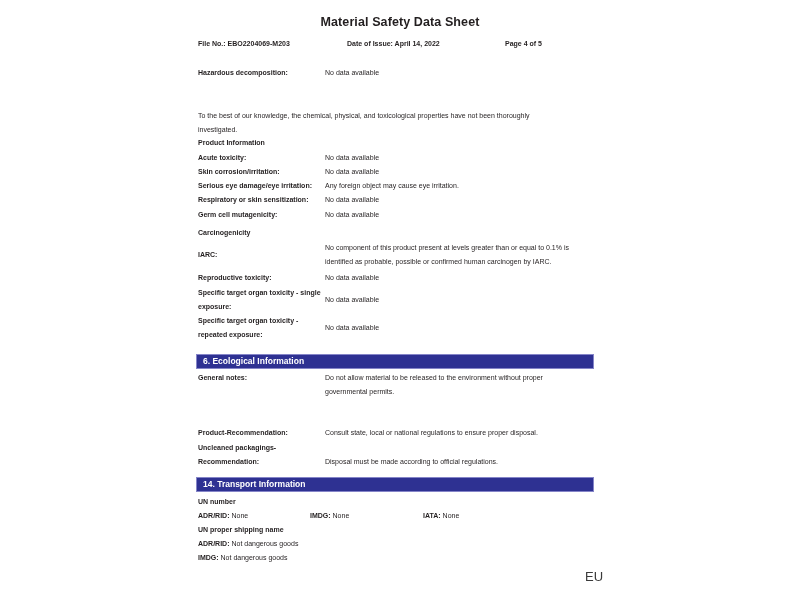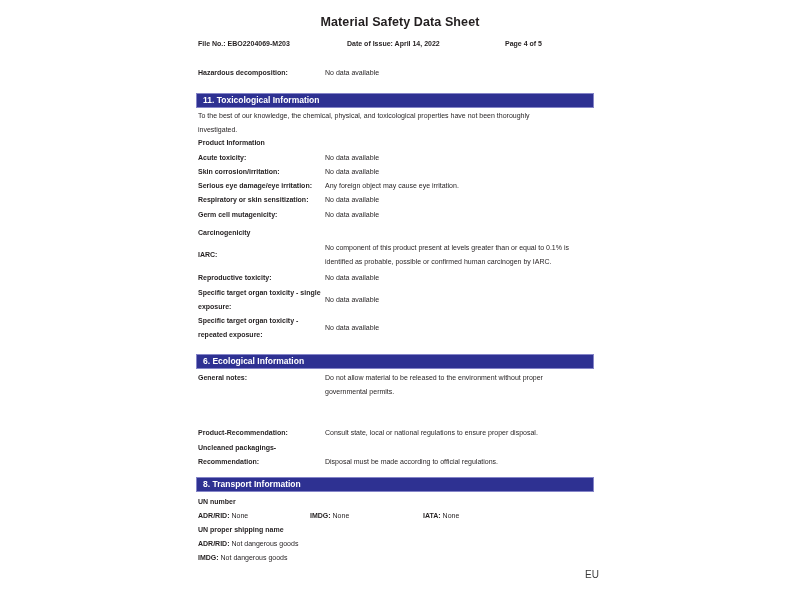--- a/index.html
+++ b/index.html
@@ -34,38 +34,37 @@
   .val.narrow{width:240px;}
 
   .para{position:absolute;left:198px;width:370px;font-size:7px;line-height:14px;}
   .bold-line{position:absolute;left:198px;font-size:7px;font-weight:700;line-height:14px;}
 
   .t-col{position:absolute;font-size:7px;line-height:13px;}
   .t-col b{font-weight:700;}
   .inline-row{position:absolute;left:198px;font-size:7px;line-height:13px;}
   .inline-row b{font-weight:700;}
 
-  .footer{position:absolute;top:569px;left:585px;font-size:10px;color:#3a3a3a;text-align:center;}
+  .footer{position:absolute;top:569px;left:585px;font-size:13px;color:#3a3a3a;text-align:center;}
 </style>
 </head>
 <body>
 
 <div class="doc">
 
   <div class="title">Material Safety Data Sheet</div>
   <div class="meta file">File No.: EBO2204069-M203</div>
   <div class="meta date">Date of Issue: April 14, 2022</div>
   <div class="meta page">Page 4 of 5</div>
 
   <div class="row" style="top:66px">
     <span class="lbl">Hazardous decomposition:</span>
     <span class="val">No data available</span>
   </div>
 
-  <div class="secbar" style="top:93px">11. Toxicological Information</div>
   <div class="para" style="top:109px">To the best of our knowledge, the chemical, physical, and toxicological properties have not been thoroughly investigated.</div>
   <div class="bold-line" style="top:136px">Product Information</div>
 
   <div class="row" style="top:151px">
     <span class="lbl">Acute toxicity:</span>
     <span class="val">No data available</span>
   </div>
   <div class="row" style="top:165px">
     <span class="lbl">Skin corrosion/irritation:</span>
     <span class="val">No data available</span>
@@ -112,21 +111,21 @@
 
   <div class="row" style="top:426px">
     <span class="lbl">Product-Recommendation:</span>
     <span class="val">Consult state, local or national regulations to ensure proper disposal.</span>
   </div>
   <div class="row bottom" style="top:441px;height:28px">
     <span class="lbl">Uncleaned packagings-Recommendation:</span>
     <span class="val">Disposal must be made according to official regulations.</span>
   </div>
 
-  <div class="secbar" style="top:477px">8. Transport Information</div>
+  <div class="secbar" style="top:477px">14. Transport Information</div>
   <div class="bold-line" style="top:495px;line-height:13px">UN number</div>
 
   <div class="t-col" style="top:509px;left:198px">
     <b>ADR/RID:</b>
     <span>None</span>
   </div>
   <div class="t-col" style="top:509px;left:310px">
     <b>IMDG:</b>
     <span>None</span>
   </div>

